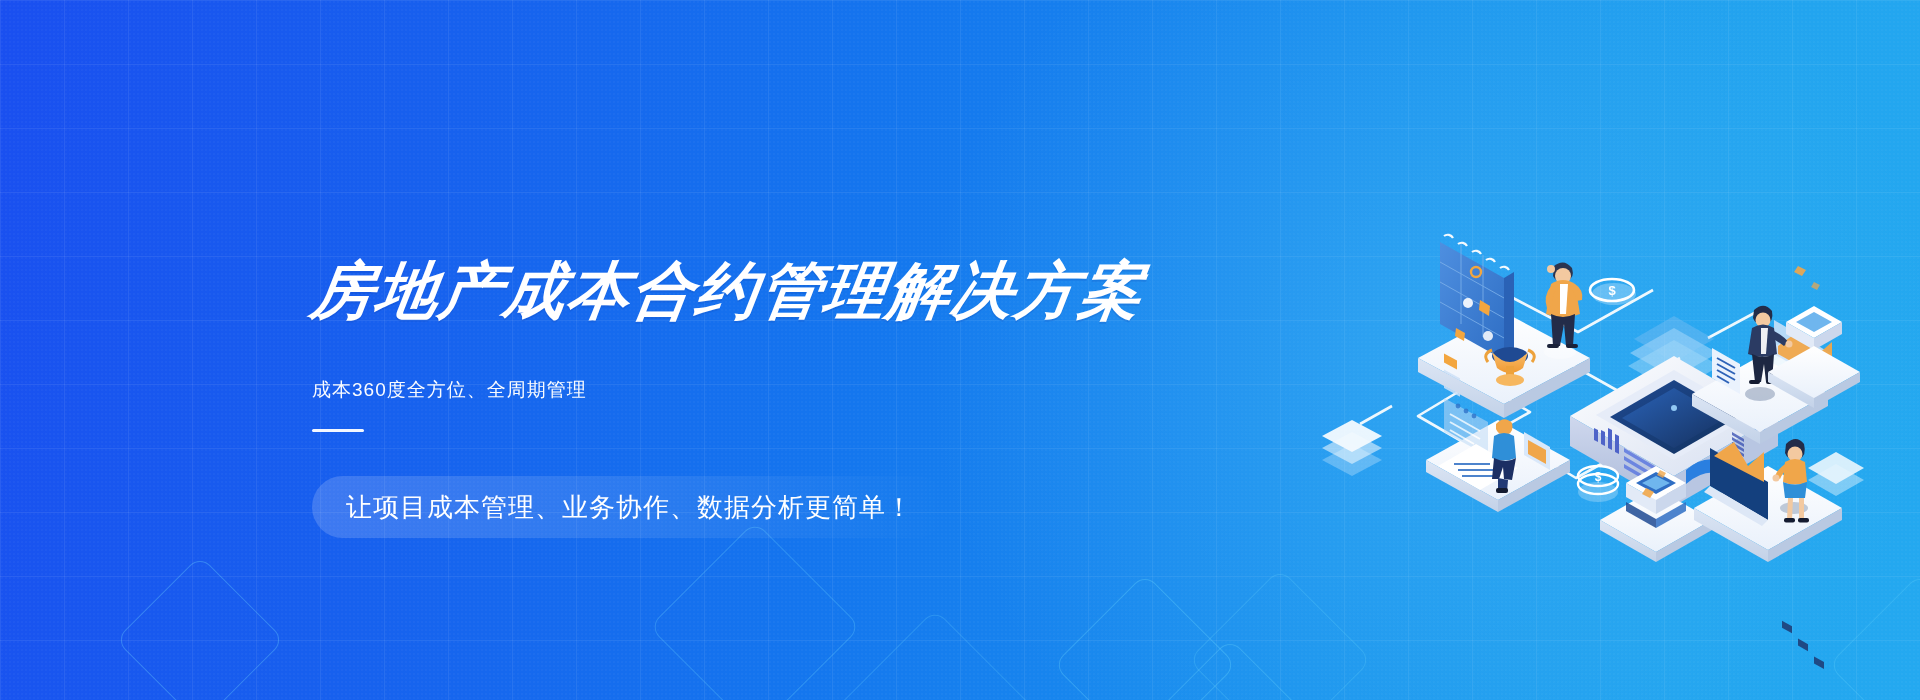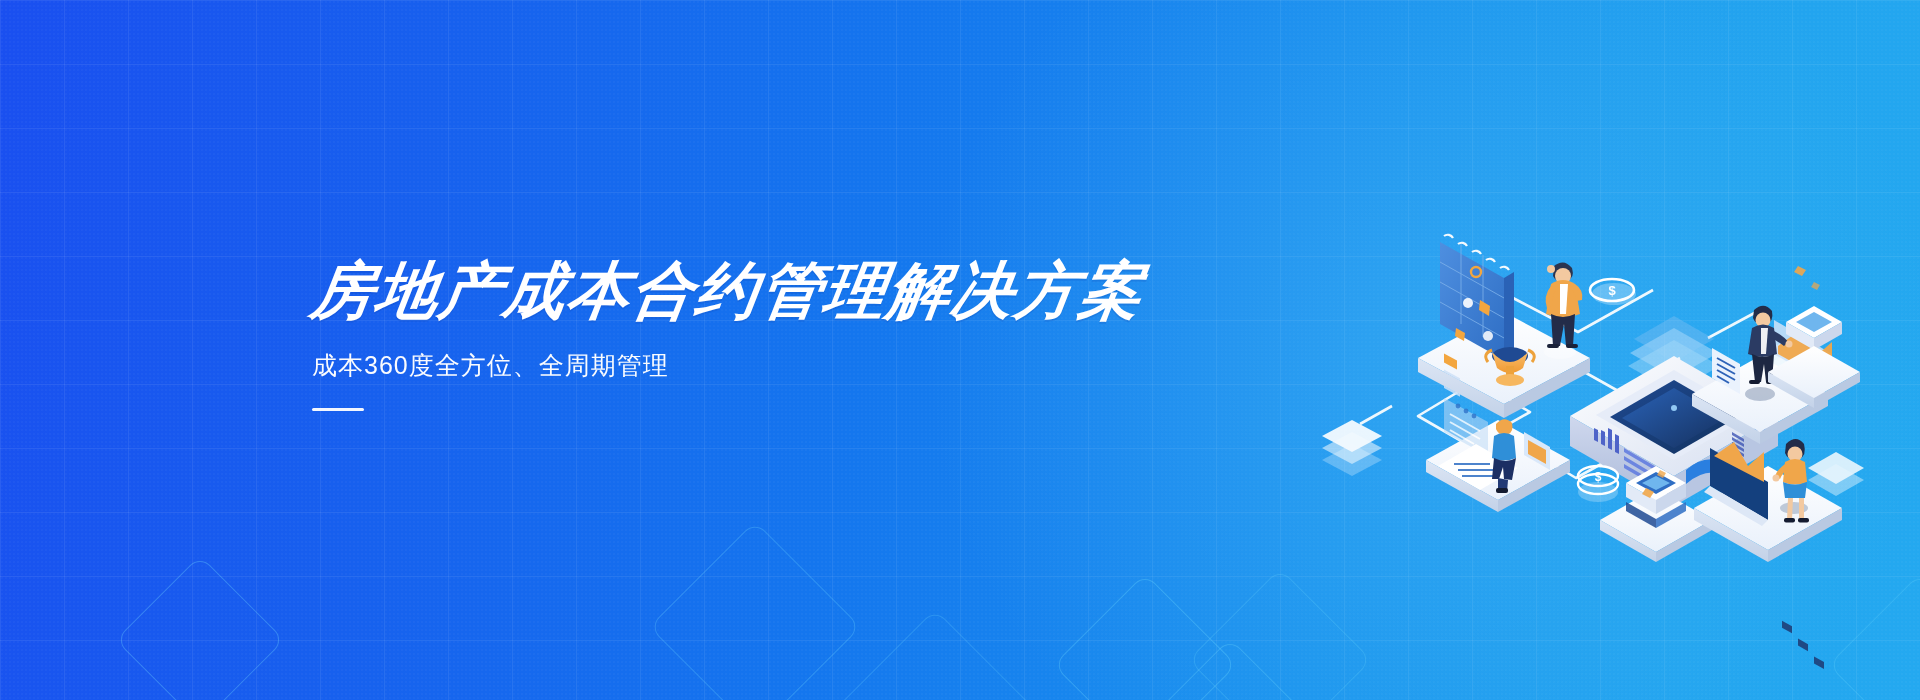--- a/index.html
+++ b/index.html
@@ -78,22 +78,22 @@
     font-weight:900;
     color:#ffffff;
     letter-spacing:2px;
     font-style:italic;
     transform:skewX(-8deg);
     transform-origin:left center;
     text-shadow:0 2px 0 rgba(10,60,170,.18);
     white-space:nowrap;
   }
   .subline{
-    margin-top:26px;
-    font-size:25px;
+    margin-top:54px;
+    font-size:19px;
     color:#ffffff;
     letter-spacing:1px;
     font-weight:400;
     opacity:.98;
   }
   .rule{
     margin-top:26px;
     width:52px; height:3px;
     background:#ffffff;
     border-radius:2px;
@@ -136,20 +136,21 @@
   <div class="diamond d3"></div>
   <div class="diamond d4"></div>
   <div class="diamond d5"></div>
   <div class="diamond d6"></div>
   <div class="diamond d7"></div>
 
   <div class="copy">
     <div class="headline">房地产成本合约管理解决方案</div>
     <div class="subline">成本360度全方位、全周期管理</div>
     <div class="rule"></div>
+    <div class="pill">让项目成本管理、业务协作、数据分析更简单！</div>
   </div>
 
   <div class="art">
     <svg viewBox="0 0 560 380" xmlns="http://www.w3.org/2000/svg">
       <defs>
         <linearGradient id="plateTop" x1="0" y1="0" x2="0" y2="1">
           <stop offset="0" stop-color="#ffffff"></stop>
             <stop offset="1" stop-color="#eaf1fb"></stop>
         </linearGradient>
         <linearGradient id="plateSide" x1="0" y1="0" x2="0" y2="1">

